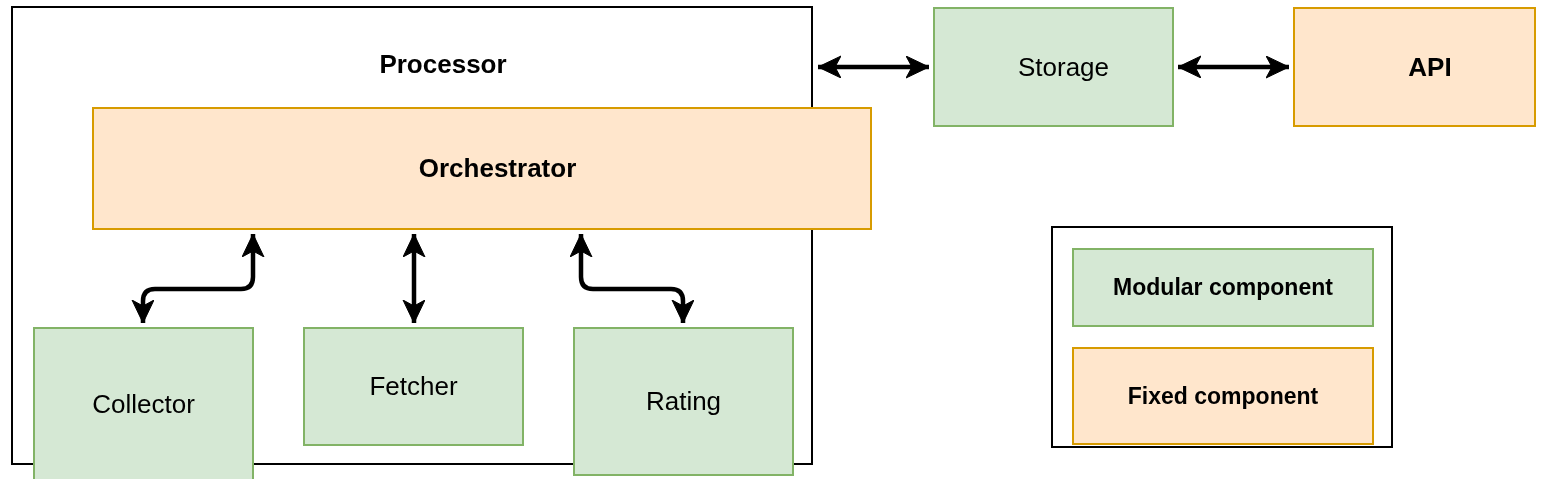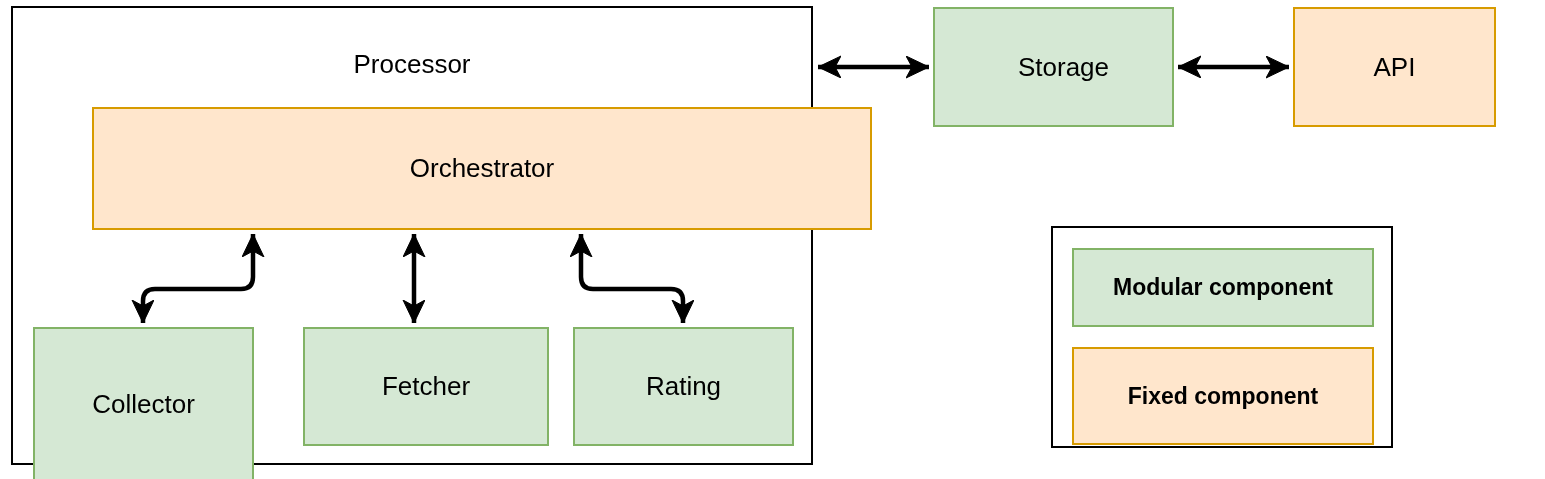--- a/index.html
+++ b/index.html
@@ -33,44 +33,44 @@
     border: 2px solid var(--modular-stroke, #82b366);
   }
   .fixed {
     background: var(--fixed-fill, #ffe6cc);
     border: 2px solid var(--fixed-stroke, #d79b00);
   }
   .lbl {
     font-size: 26px;
     line-height: 1.25;
   }
-  .lbl.bold { font-weight: normal; }
+  .lbl.bold { font-weight: bold; padding-left: 31px; }
   .lbl-sm { font-size: 23px; font-weight: bold; }
 
   
   #processor-box { left: 11px; top: 6px; width: 802px; height: 459px; }
   #processor-title {
     position: absolute;
     left: 0; top: 40px;
     width: 100%;
     text-align: center;
   }
 
   
   #orchestrator-box { left: 92px; top: 107px; width: 780px; height: 123px; }
 
   
   #collector-box { left: 33px;  top: 327px; width: 221px; height: 155px; }
-  #fetcher-box   { left: 303px; top: 327px; width: 246px; height: 119px; }
-  #rating-box    { left: 573px; top: 327px; width: 221px; height: 119px; }
+  #fetcher-box   { left: 303px; top: 327px; width: 221px; height: 119px; }
+  #rating-box    { left: 573px; top: 327px; width: 221px; height: 149px; }
   .two-line span { display: block; }
 
   
   #storage-box { left: 933px;  top: 7px; width: 241px; height: 120px; padding-left: 20px; }
-  #api-box     { left: 1293px; top: 7px; width: 203px; height: 120px; }
+  #api-box     { left: 1293px; top: 7px; width: 243px; height: 120px; }
 
   
   #legend-box { left: 1051px; top: 226px; width: 342px; height: 222px; }
   #legend-modular { left: 1072px; top: 248px; width: 302px; height: 79px; }
   #legend-fixed   { left: 1072px; top: 347px; width: 302px; height: 98px; }
 
   
   #arrows-layer {
     position: absolute;
     left: 0; top: 0;

